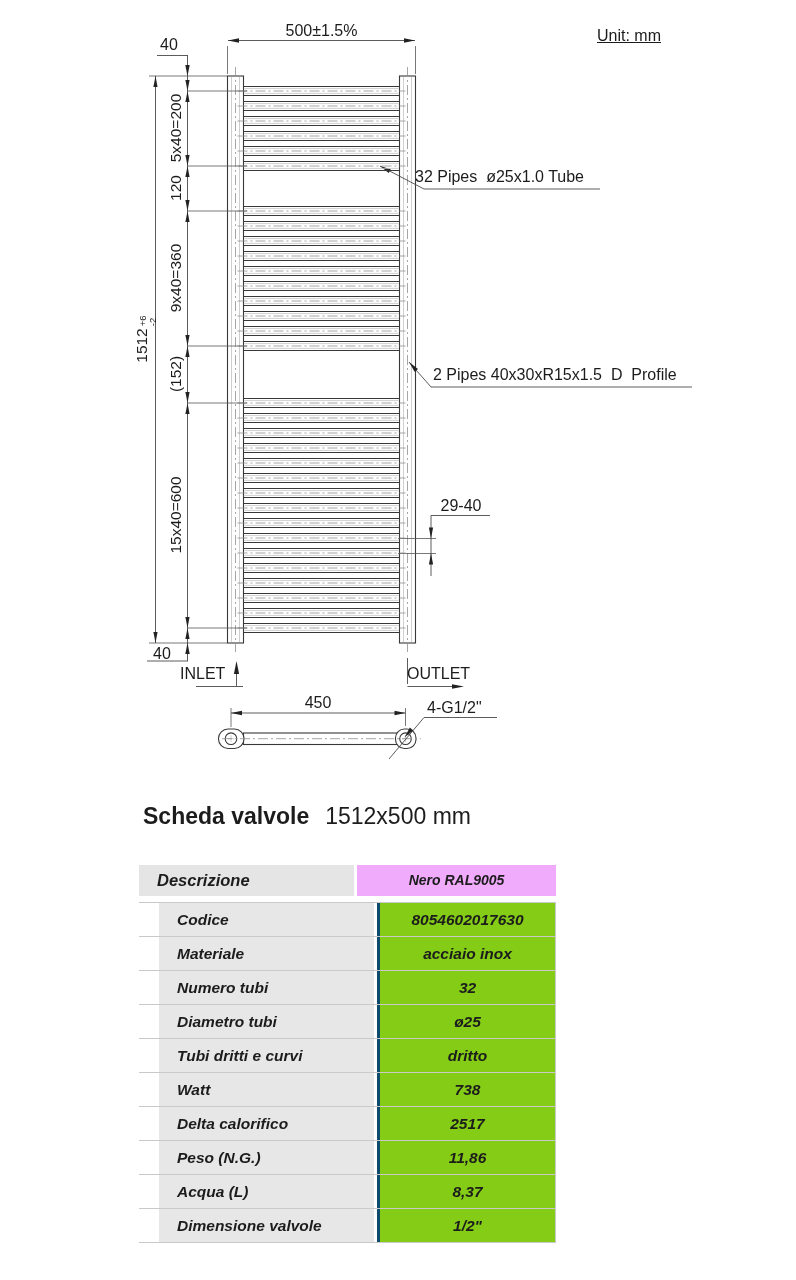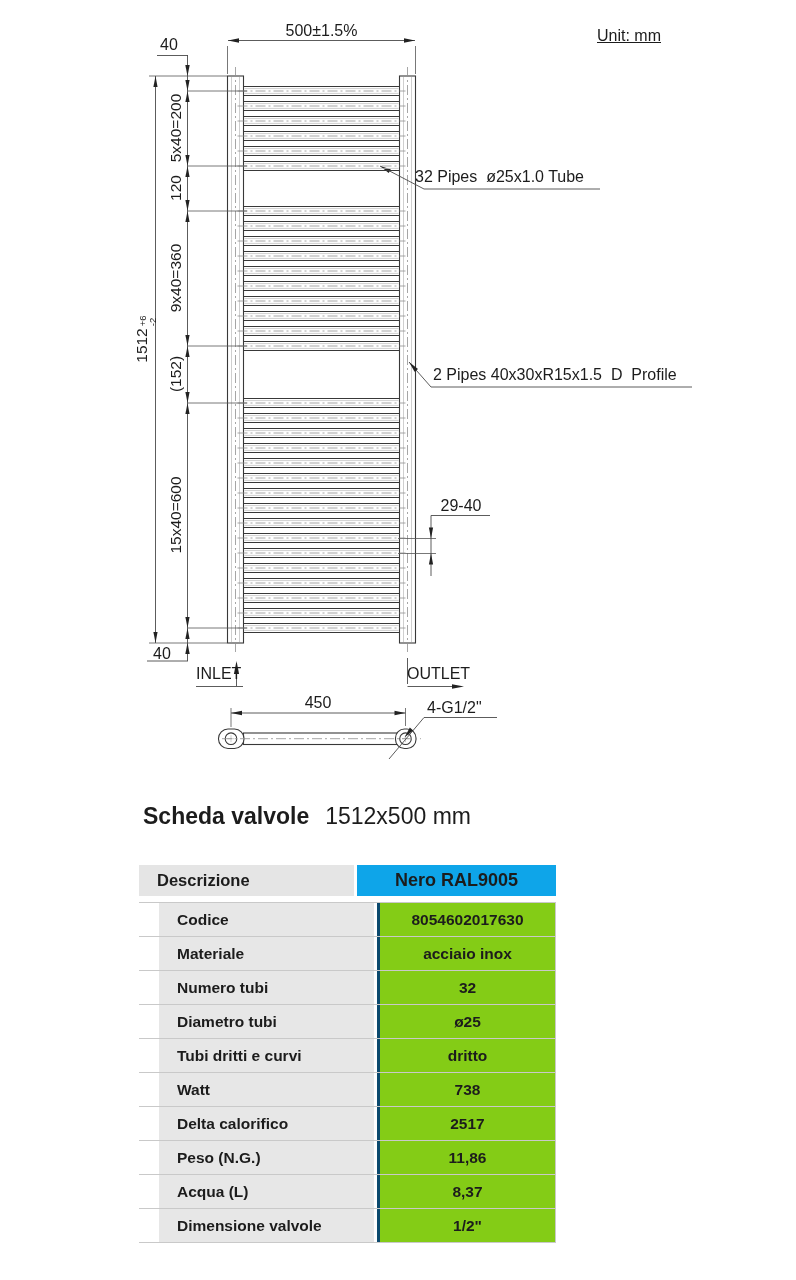--- a/index.html
+++ b/index.html
@@ -14,25 +14,25 @@
   .struct{stroke:#383838;stroke-width:1.1;fill:#fff;}
   .arr{fill:#222;stroke:none;}
   .lbl{position:absolute;font-size:16px;white-space:pre;color:#1c1c1c;}
   .ctr{text-align:center;}
   .vlabel{position:absolute;font-size:15.5px;white-space:pre;color:#1c1c1c;
           transform:translate(-50%,-50%) rotate(-90deg);}
   .tol{display:inline-flex;flex-direction:column;font-size:9.5px;line-height:9.5px;
        margin-left:2px;vertical-align:1px;}
   .heading{position:absolute;left:143px;top:803px;font-size:23px;}
   .heading .hb{font-weight:bold;margin-right:16px;}
-  .spec{position:absolute;left:139px;top:865px;width:417px;font-size:15.5px;}
+  .spec{position:absolute;left:139px;top:865px;width:417px;font-size:15.5px;font-style:italic;}
   .shead{display:flex;height:31px;margin-bottom:6px;}
   .shead .l{width:218px;background:#e5e5e5;font-weight:bold;font-size:16.5px;
             line-height:31px;padding-left:18px;box-sizing:border-box;border-right:3px solid #fff;}
-  .shead .r{flex:1;background:#0ea5e9;font-weight:bold;font-size:18px;
+  .shead .r{flex:1;background:#f0abfc;font-weight:bold;font-size:14px;
             text-align:center;line-height:31px;}
   .srows{border-top:1px solid #c9c9c9;}
   .srow{display:flex;height:33px;border-bottom:1px solid #c9c9c9;}
   .srow .l{width:218px;background:#e7e7e7;font-weight:bold;line-height:33px;
            padding-left:18px;box-sizing:border-box;border-right:3px solid #fff;margin-left:20px;}
   .srow .r{flex:1;background:#84cc16;border-left:3px solid #0c4a6e;border-right:1px solid #c9c9c9;
            font-weight:bold;text-align:center;line-height:33px;}
 </style>
 </head>
 <body>
@@ -306,21 +306,21 @@
     <div class="vlabel" style="left:176px;top:374px;">(152)</div>
     <div class="vlabel" style="left:176px;top:515px;">15x40=600</div>
     <div class="vlabel" style="left:145px;top:352px;">
       <span>1512</span><span class="tol"><span>+6</span><span>-2</span></span>
     </div>
 
     <div class="lbl" style="left:415px;top:168px;">32 Pipes  ø25x1.0 Tube</div>
     <div class="lbl" style="left:433px;top:366px;">2 Pipes 40x30xR15x1.5  D  Profile</div>
     <div class="lbl ctr" style="left:432px;top:497px;width:58px;">29-40</div>
 
-    <div class="lbl" style="left:196px;top:665px;">INLET</div>
+    <div class="lbl" style="left:180px;top:665px;">INLET</div>
     <div class="lbl" style="left:407px;top:665px;">OUTLET</div>
     <div class="lbl ctr" style="left:290px;top:694px;width:56px;">450</div>
     <div class="lbl" style="left:427px;top:699px;">4-G1/2"</div>
   </div>
 
   <div class="heading">
     <span class="hb">Scheda valvole</span><span>1512x500 mm</span>
   </div>
 
   <div class="spec">

